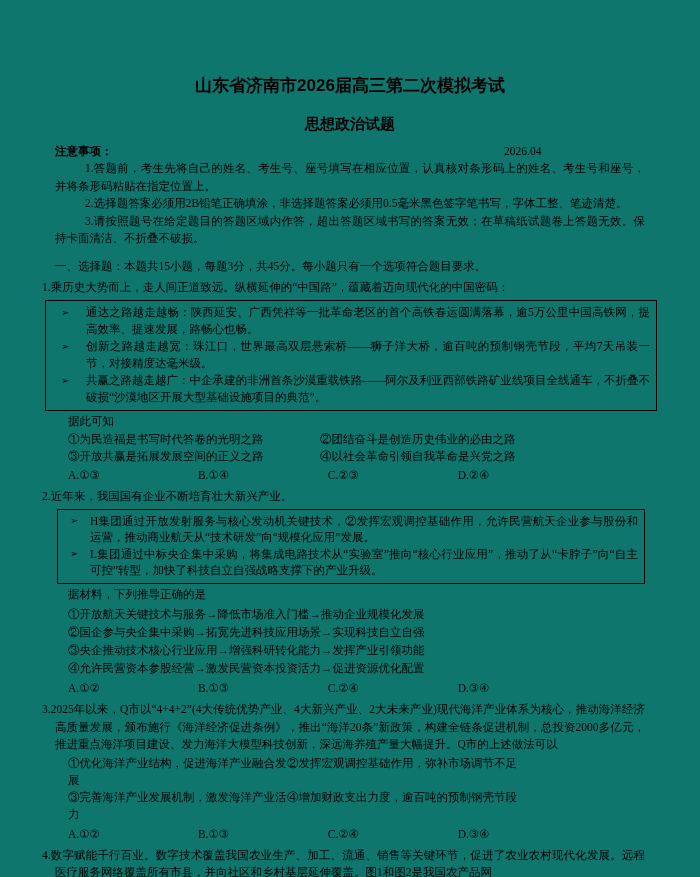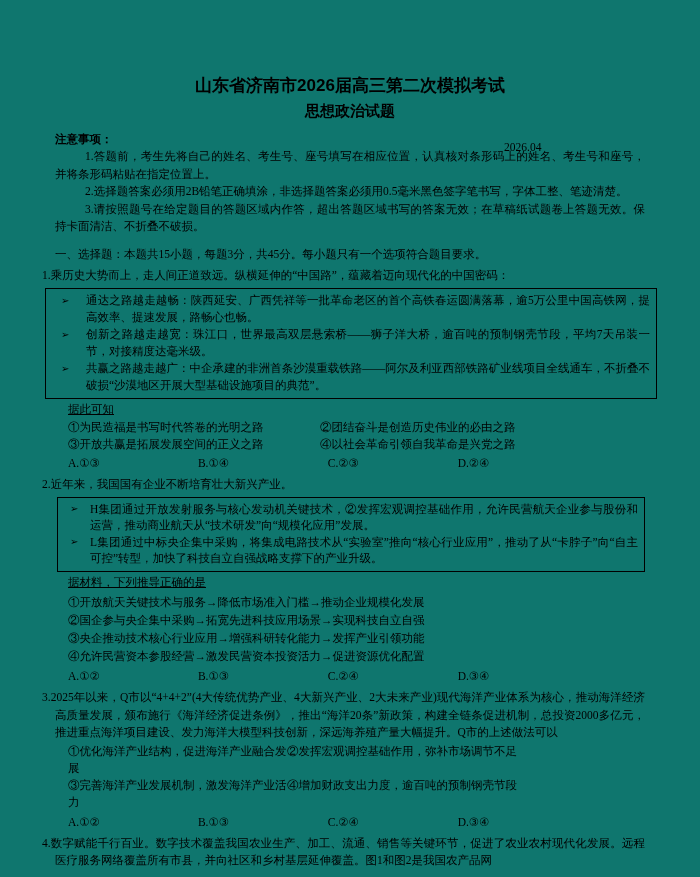--- a/index.html
+++ b/index.html
@@ -14,43 +14,43 @@
     box-sizing:border-box;
     padding:74px 55px 0 55px;
     overflow:hidden;
   }
   .title1 {
     font-family:"Liberation Sans","DejaVu Sans",sans-serif;
     font-size:17px; font-weight:bold; text-align:center;
     line-height:23px; margin:0;
   }
   .title2 {
-    font-family:Liberation Serif, serif;
+    font-family:Liberation Sans, sans-serif;
     font-size:15px; font-weight:bold; text-align:center;
-    line-height:21px; margin:4px 0 0 0;
+    line-height:21px; margin:16px 0 0 0;
   }
   .notice-row { position:relative; margin-top:9px; height:17px; }
   .notice-heading { font-weight:bold; }
-  .date { position:absolute; left:449px; top:8px; }
+  .date { position:absolute; left:449px; top:0; }
   .notice { margin:0; text-align:justify; text-indent:30px; }
   .section-heading { margin:10px 0 0 0; text-align:justify; }
   .question { margin:4px 0 0 0; text-align:justify; text-indent:-13px; }
   .qbox {
     border:1.5px solid #000;
     margin:3px 0 2px -10px;
     padding:3px 6px 4px 0;
     width:612px;
     box-sizing:border-box;
   }
   .qbox.narrow { margin-left:2px; width:588px; }
   .box-item { position:relative; padding-left:40px; line-height:17px; text-align:justify; }
   .qbox.narrow .box-item { padding-left:32px; line-height:16.5px; }
   .box-item .bullet { position:absolute; left:15px; top:0; font-family:"DejaVu Sans",sans-serif; font-size:10px; }
   .qbox.narrow .box-item .bullet { left:12px; }
-  .lead { margin:2px 0 0 13px;text-decoration:underline; }
+  .lead { margin:2px 0 0 13px; }
   .opt-grid { margin:1px 0 0 13px; display:grid; grid-template-columns:252px auto; line-height:16.5px; }
   .opt-grid.q3 { grid-template-columns:219px auto; line-height:17px; }
   .opt-list { margin:2px 0 0 13px; }
   .opt-list div { line-height:18px; }
   .answers { margin:3px 0 0 13px; line-height:17px; }
   .answers span { display:inline-block; width:127px; }
   .answers span:last-child { width:auto; }
 </style>
 </head>
 <body>

